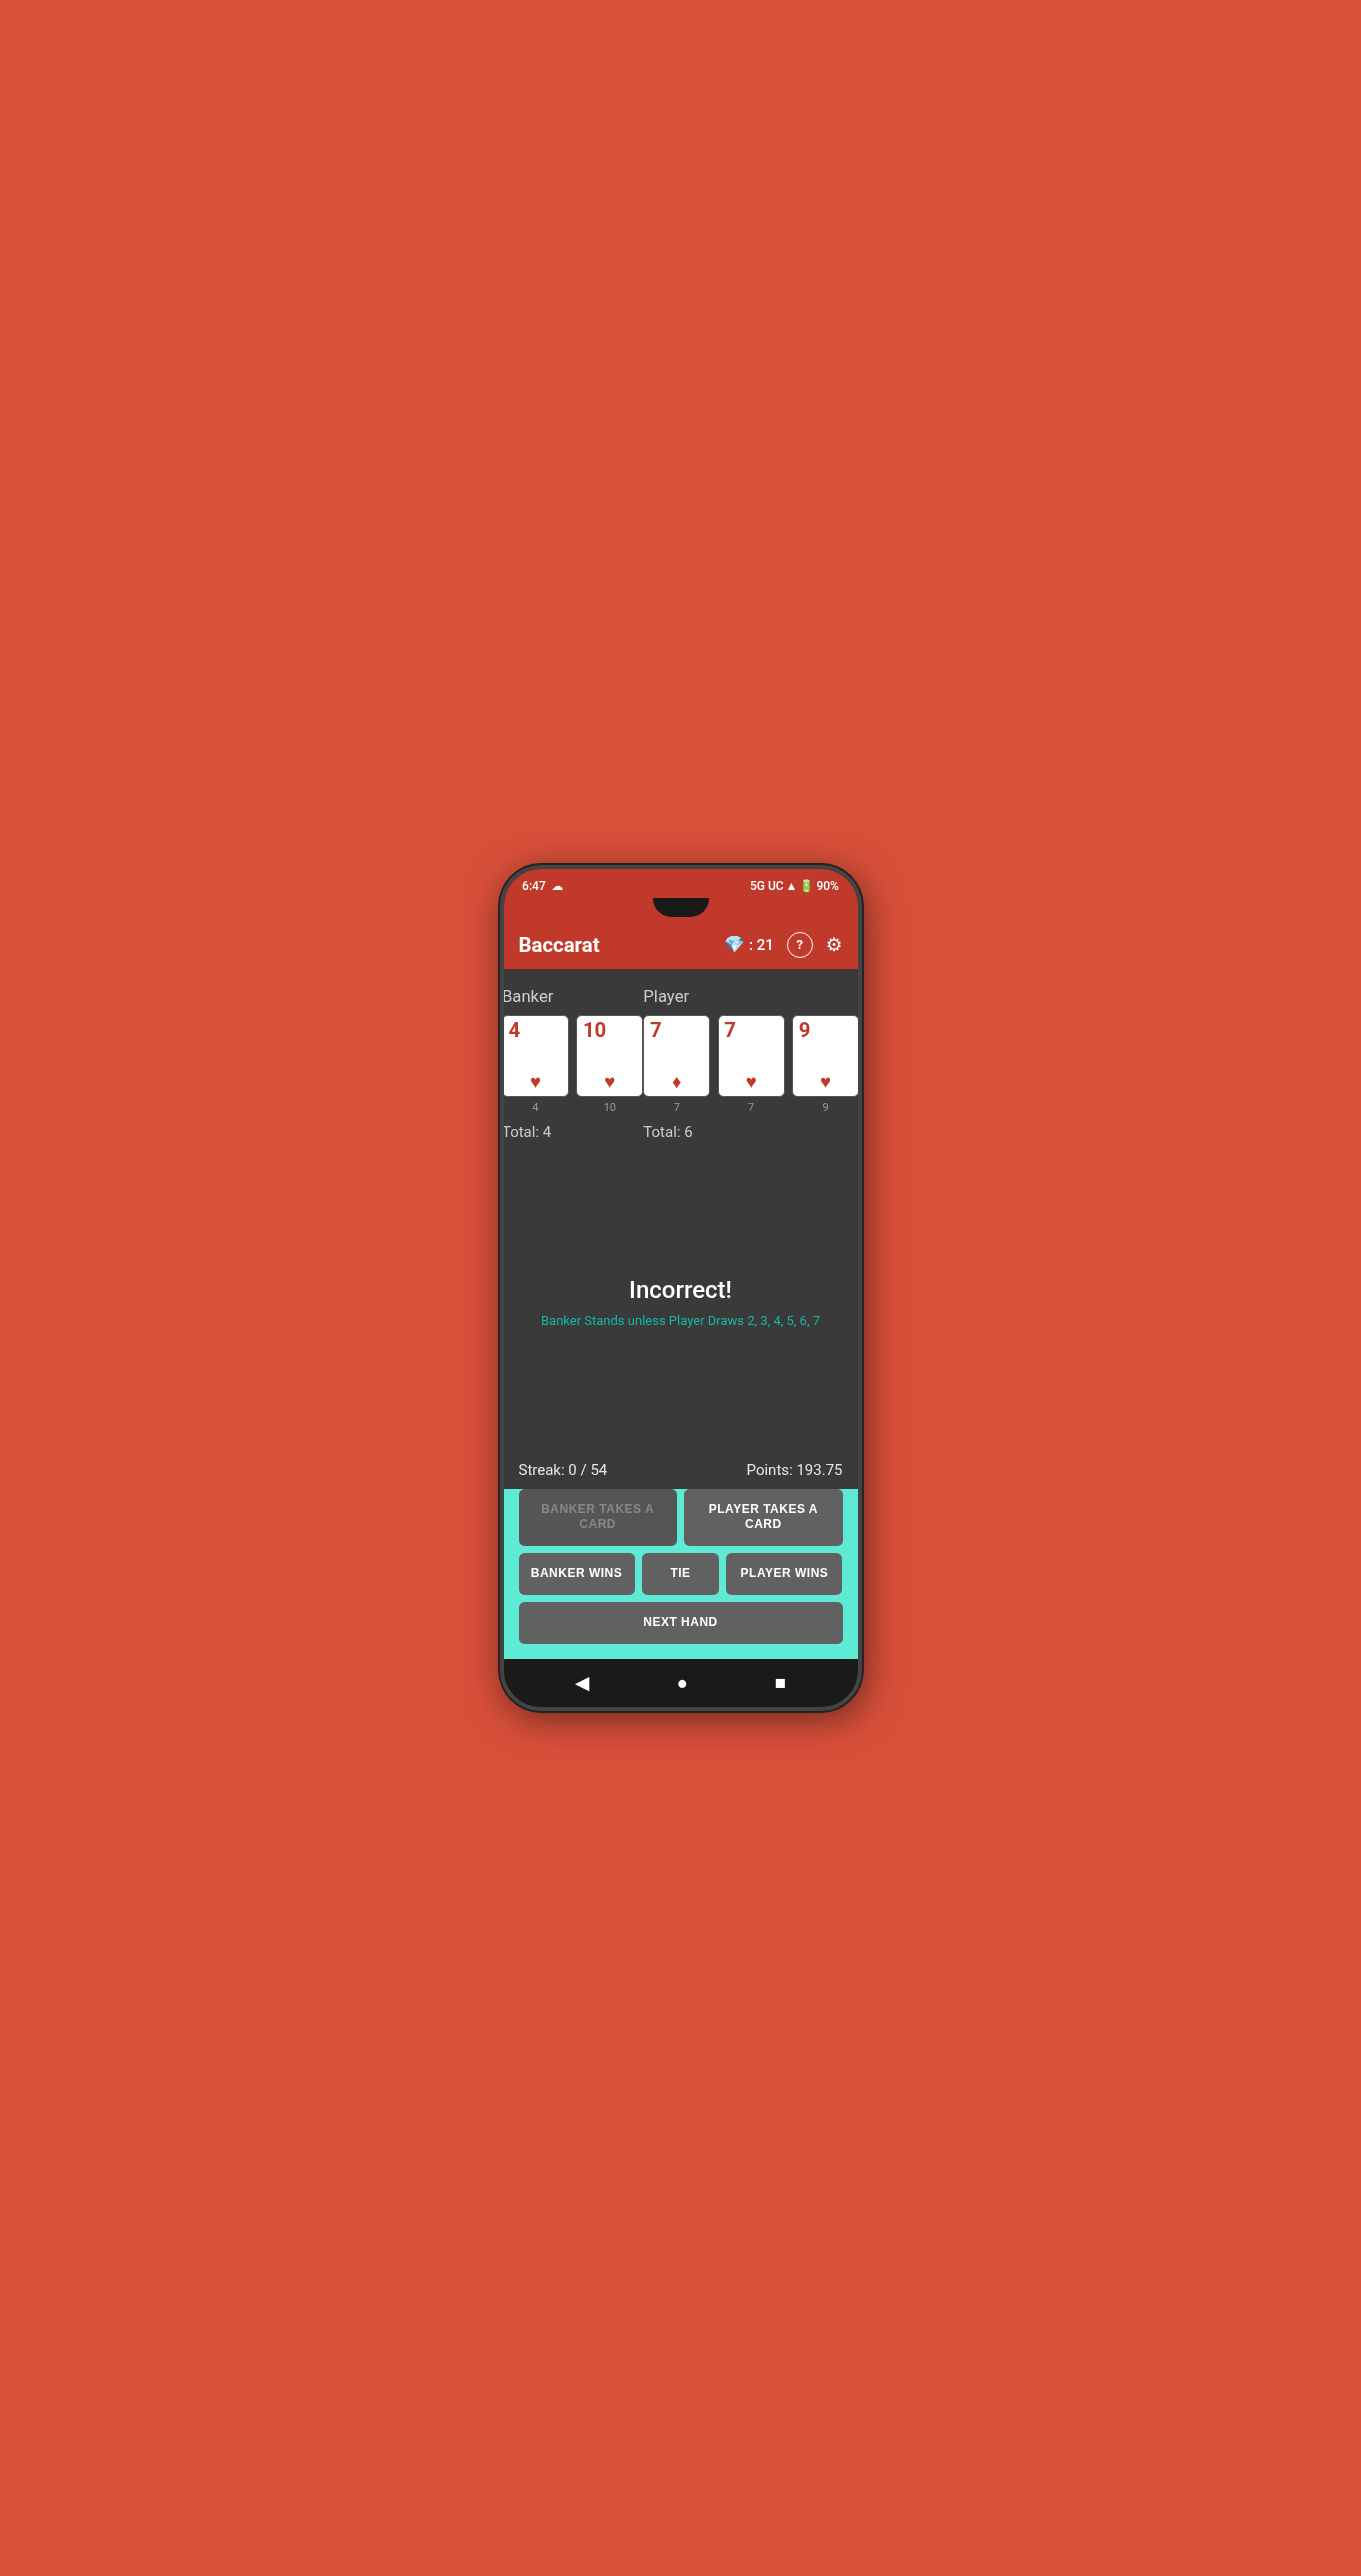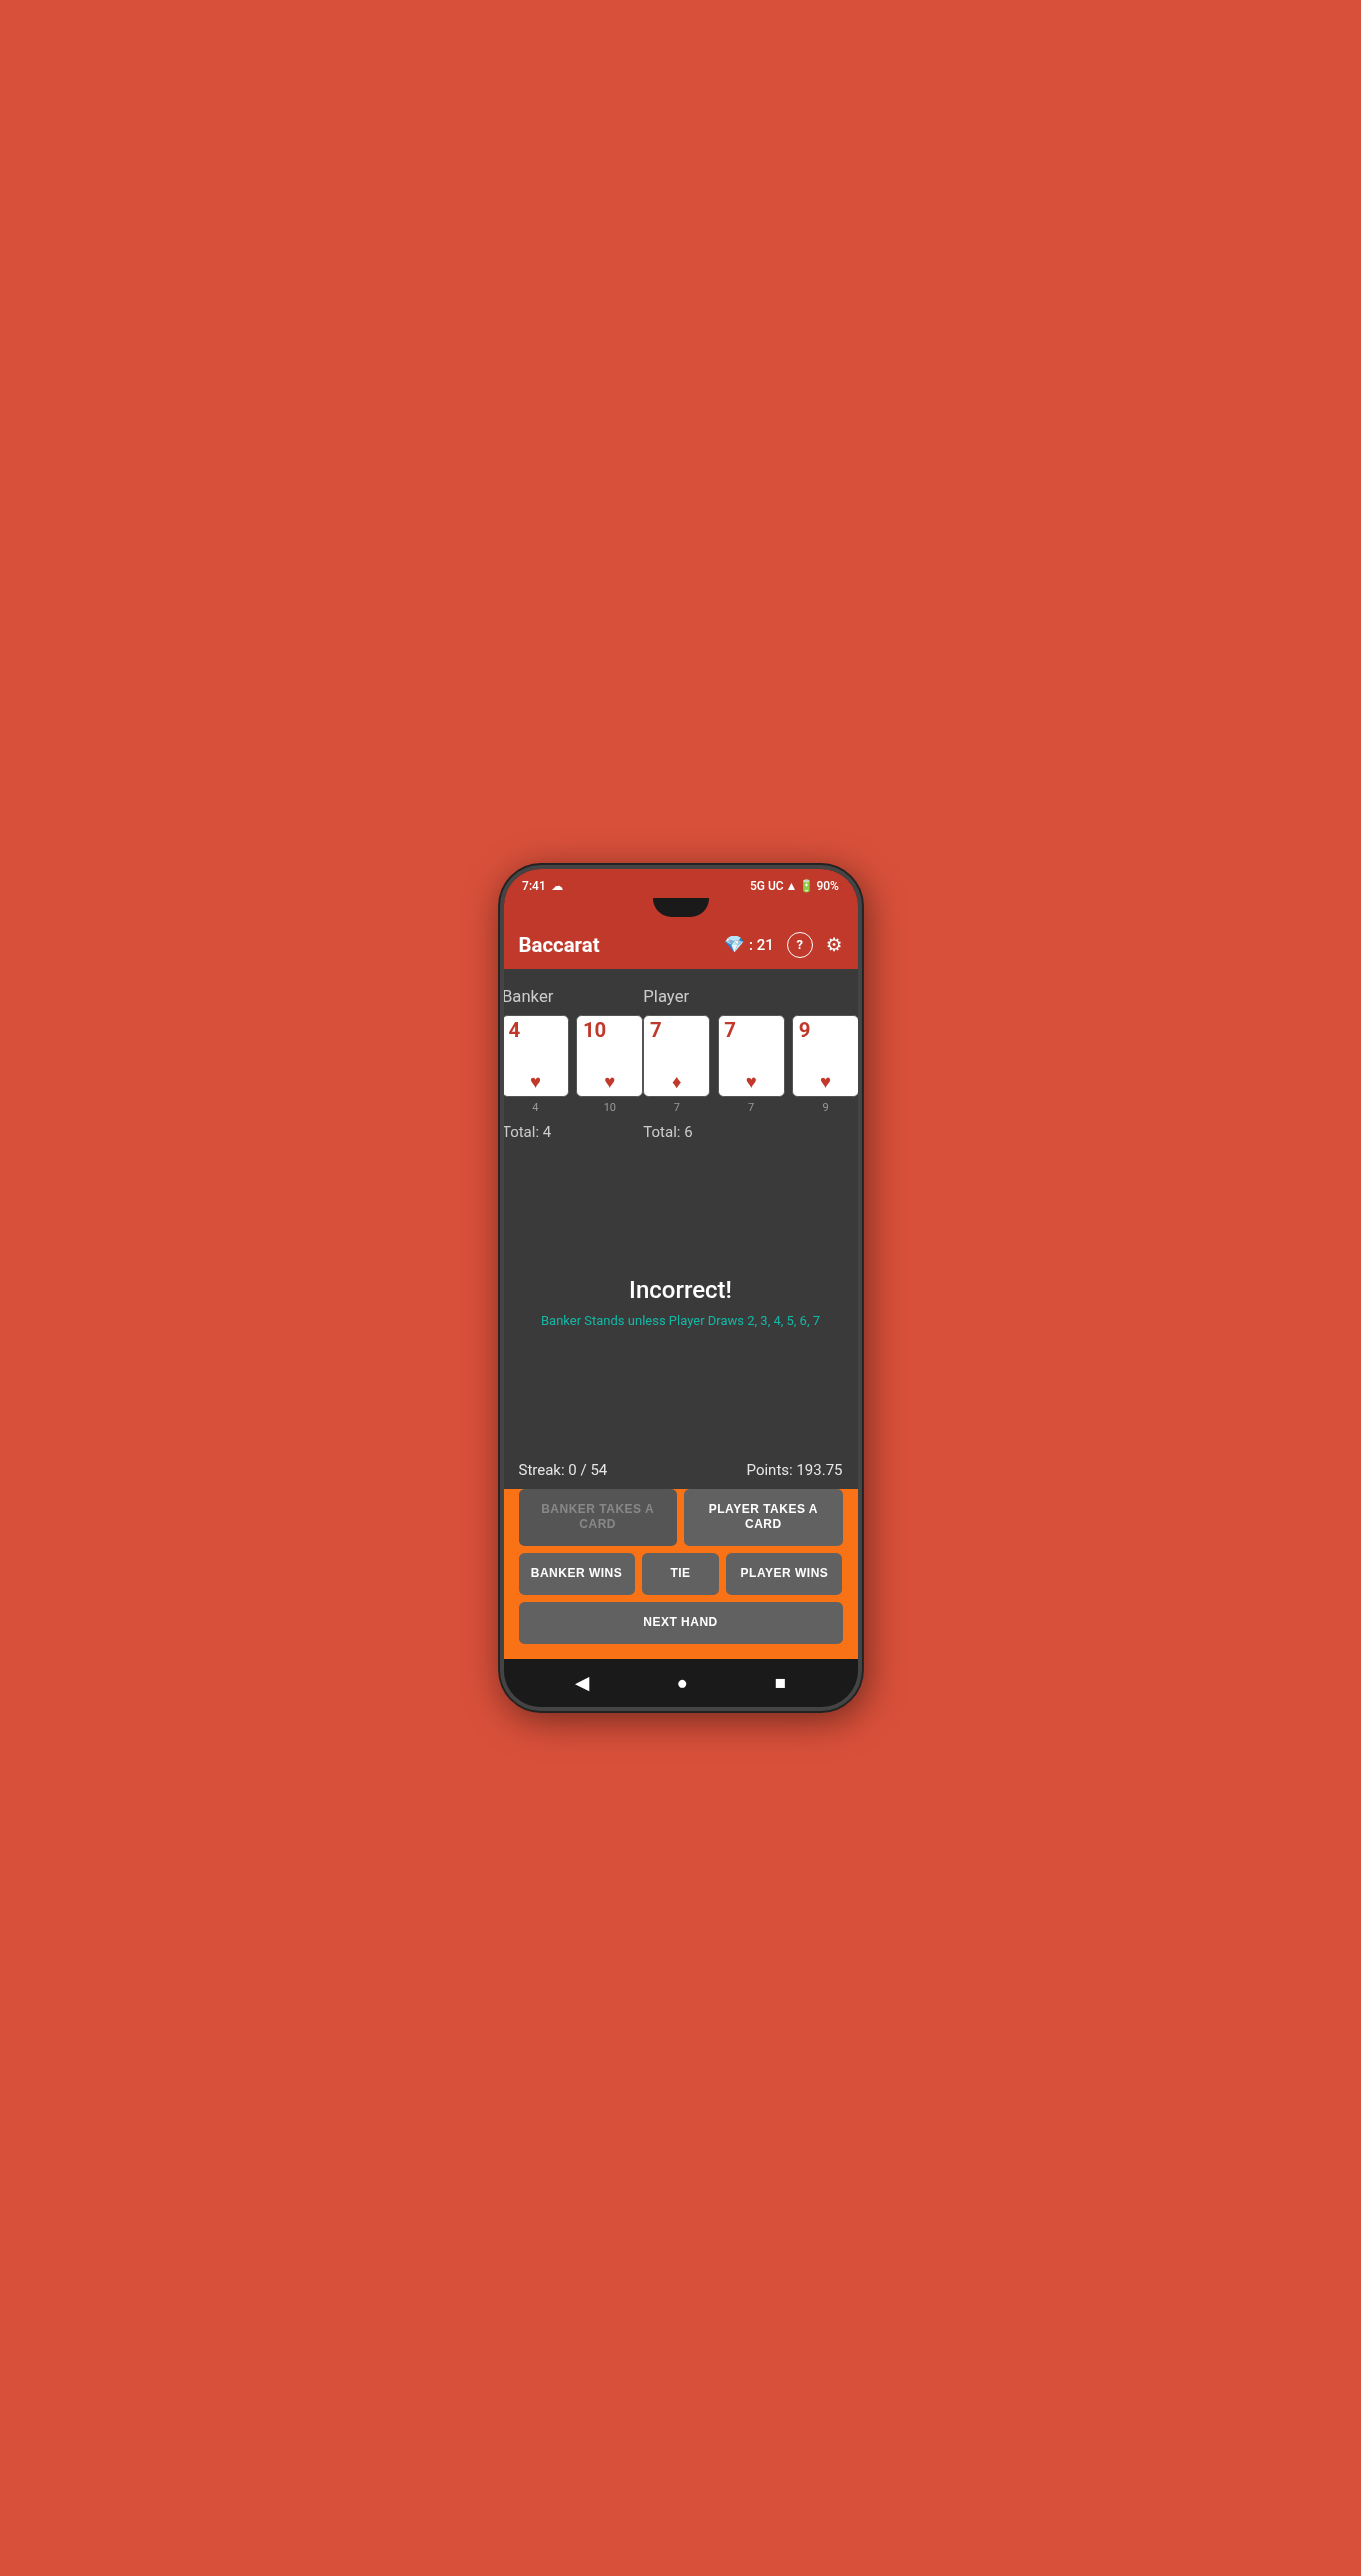--- a/index.html
+++ b/index.html
@@ -194,21 +194,21 @@
     .stats-row {
       display: flex;
       justify-content: space-between;
       padding: 13px 0 9.3px 0;
       color: #e5e5e5;
       font-size: 15px;
     }
 
     
     .bottom-buttons {
-      background: #f97316;
+      background: #5eead4;
       padding: 0 15px 15px 15px;
     }
 
     .action-row-top {
       display: flex;
       gap: 7.4px;
       margin-bottom: 7.4px;
     }
 
     .action-row-mid {
@@ -290,21 +290,21 @@
       border-radius: 0 2.8px 2.8px 0;
     }
   </style>
 </head>
 <body>
 
 <div class="phone-outer">
 
   <div class="status-bar">
     <div class="status-left">
-      <span>7:41</span>
+      <span>6:47</span>
       <span>☁</span>
     </div>
     <div class="status-right">
       <span>5G UC</span>
       <span>▲</span>
       <span>🔋</span>
       <span>90%</span>
     </div>
   </div>
 

